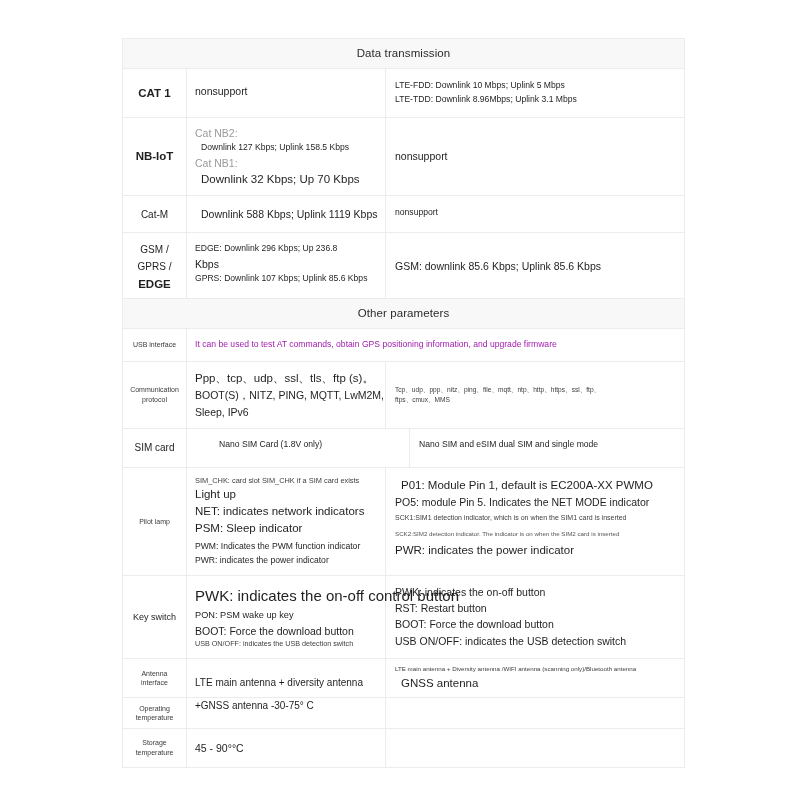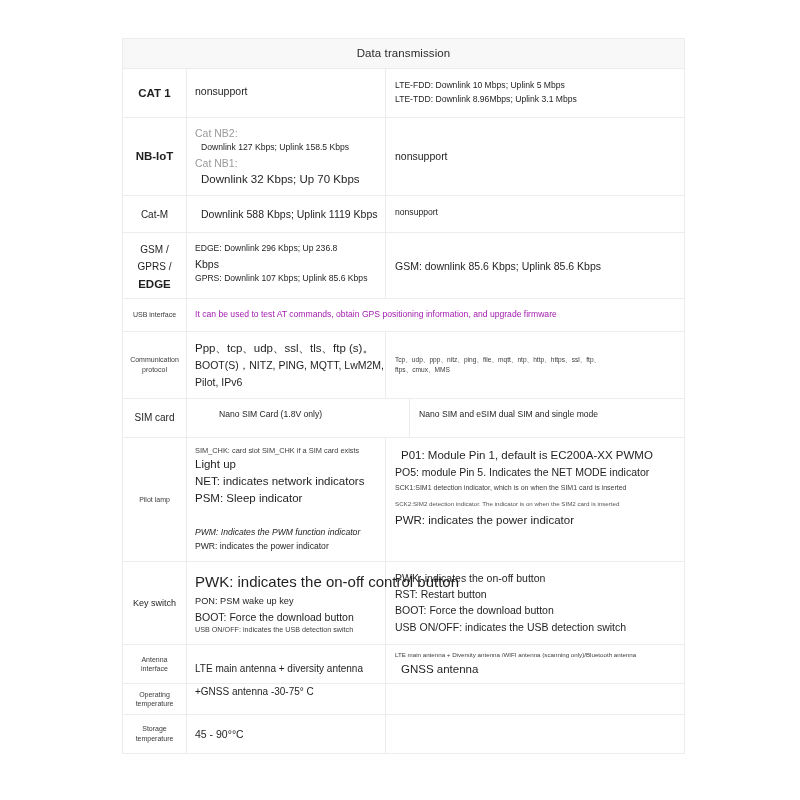--- a/index.html
+++ b/index.html
@@ -145,41 +145,44 @@
     <div class="c-mid stack" style="padding-top:9px;padding-bottom:9px;">
       <div class="t-sm">EDGE: Downlink 296 Kbps; Up 236.8</div>
       <div class="t-md">Kbps</div>
       <div class="t-sm">GPRS: Downlink 107 Kbps; Uplink 85.6 Kbps</div>
     </div>
     <div class="c-right stack" style="display:flex;align-items:center;">
       <div class="t-md">GSM: downlink 85.6 Kbps; Uplink 85.6 Kbps</div>
     </div>
   </div>
 
+  <div class="srow">
+    <div class="section-head" style="width:100%;">Other parameters</div>
+  </div>
 
   <div class="srow">
     <div class="c-label">
       <span class="lbl-tiny">USB interface</span>
     </div>
     <div class="c-wide" style="padding-top:9px;padding-bottom:9px;">
       <div class="t-sm">It can be used to test AT commands, obtain GPS positioning information, and upgrade firmware</div>
     </div>
   </div>
 
   <div class="srow">
     <div class="c-label">
       <span class="lbl-tiny">
         <span>Communication</span><br>
         <span>protocol</span>
       </span>
     </div>
     <div class="c-mid stack" style="padding-top:8px;padding-bottom:8px;">
       <div class="t-lg">Ppp、tcp、udp、ssl、tls、ftp (s)。</div>
       <div class="t-md">BOOT(S)，NITZ, PING, MQTT, LwM2M,</div>
-      <div class="t-md">Pilot, IPv6</div>
+      <div class="t-md">Sleep, IPv6</div>
     </div>
     <div class="c-right stack" style="display:flex;flex-direction:column;justify-content:center;">
       <div class="t-xs">Tcp、udp、ppp、nitz、ping、file、mqtt、ntp、http、https、ssl、ftp、</div>
       <div class="t-xs">ftps、cmux、MMS</div>
     </div>
   </div>
 
   <div class="srow">
     <div class="c-label">
       <span class="lbl-reg">SIM card</span>
@@ -194,21 +197,21 @@
 
   <div class="srow">
     <div class="c-label">
       <span class="lbl-tiny">Pilot lamp</span>
     </div>
     <div class="c-mid stack" style="padding-top:7px;padding-bottom:7px;">
       <div class="t-xs" style="font-size:7.4px;">SIM_CHK: card slot SIM_CHK if a SIM card exists</div>
       <div class="t-lg">Light up</div>
       <div class="t-lg">NET: indicates network indicators</div>
       <div class="t-lg">PSM: Sleep indicator</div>
-      <div class="t-sm" style="margin-top:19px;font-style:italic;">PWM: Indicates the PWM function indicator</div>
+      <div class="t-sm" style="margin-top:3px;">PWM: Indicates the PWM function indicator</div>
       <div class="t-sm">PWR: indicates the power indicator</div>
     </div>
     <div class="c-right stack" style="padding-top:9px;padding-bottom:7px;">
       <div class="t-lg pad-l6">P01: Module Pin 1, default is EC200A-XX PWMO</div>
       <div class="t-md">PO5: module Pin 5. Indicates the NET MODE indicator</div>
       <div class="t-xs" style="font-size:7px;margin-top:3px;">SCK1:SIM1 detection indicator, which is on when the SIM1 card is inserted</div>
       <div class="t-xs" style="font-size:6.2px;margin-top:5px;color:#555;">SCK2:SIM2 detection indicator. The indicator is on when the SIM2 card is inserted</div>
       <div class="t-lg" style="margin-top:4px;">PWR: indicates the power indicator</div>
     </div>
   </div>

